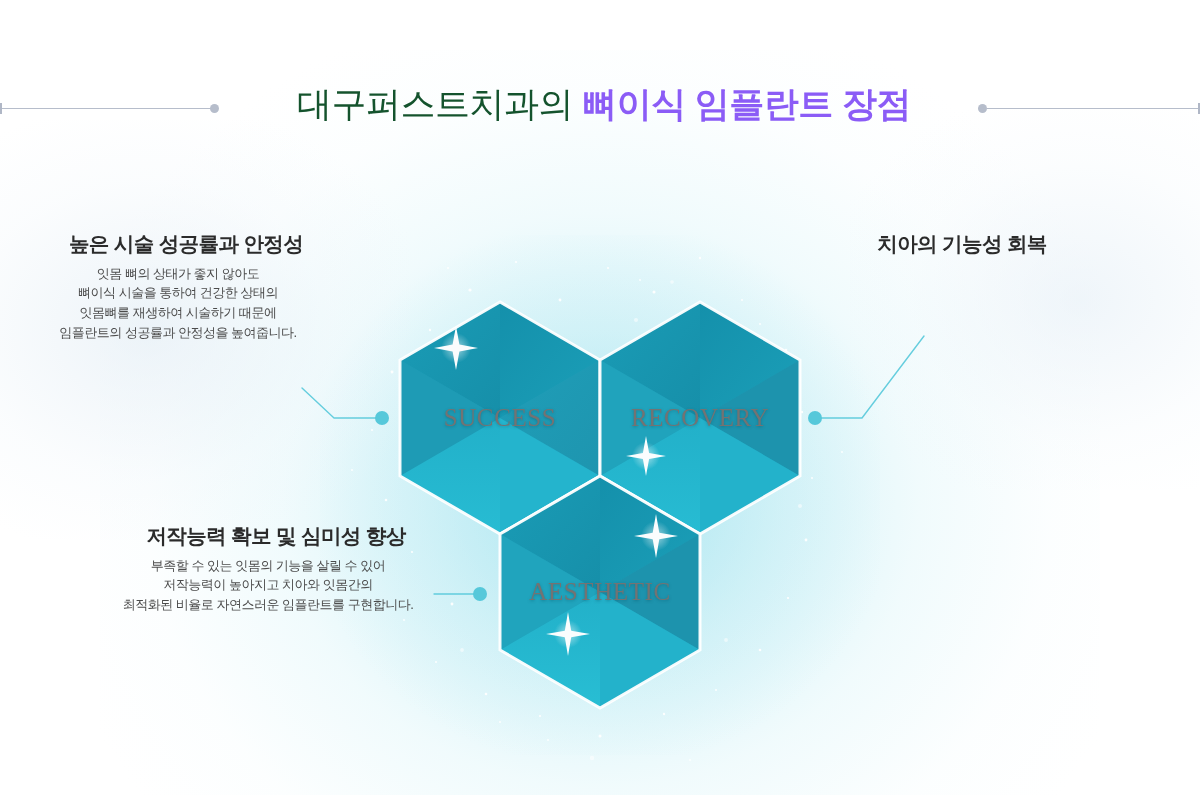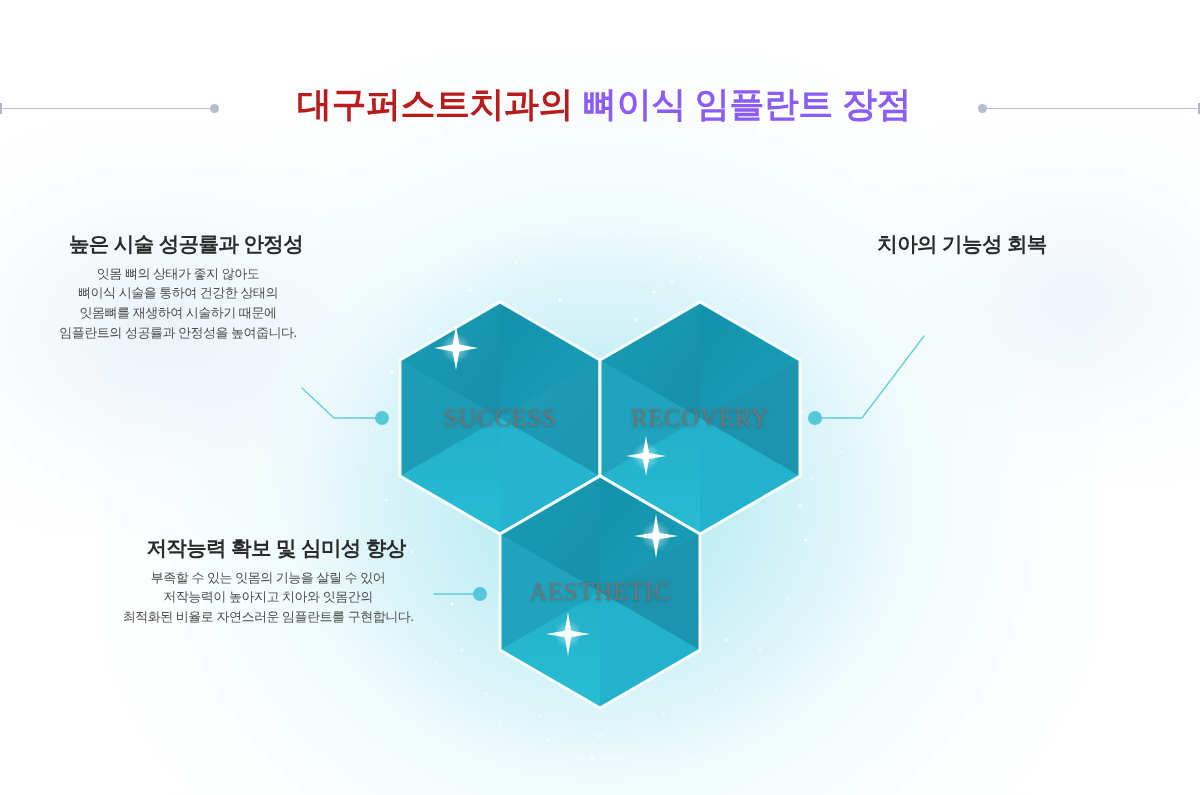--- a/index.html
+++ b/index.html
@@ -82,21 +82,21 @@
     justify-content: center;
   }
   .title-text {
     font-size: 35px;
     letter-spacing: -0.5px;
     color: #1f4e8c;
     white-space: nowrap;
     line-height: 1;
     padding: 0 18px;
   }
-  .title-light { font-weight: 700; color: #b91c1c; margin-left: 8px; }
+  .title-light { font-weight: 400; color: #14532d; margin-left: 8px; }
   .title-bold  { font-weight: 700; color: #8b5cf6; }
 
   .rule {
     position: absolute;
     top: 103px;
     height: 11px;
   }
   .rule .bar {
     position: absolute;
     top: 5px;
@@ -171,21 +171,21 @@
     font-size: 13px;
     font-weight: 400;
     color: #4b4b4b;
     letter-spacing: -0.5px;
     line-height: 1.52;
   }
   .block .line { display: block; }
 
   #block-success   { left: 0px;   top: 232px; width: 356px; text-align: center; }
   #block-recovery  { left: 744px; top: 232px; width: 420px; text-align: center; }
-  #block-aesthetic { left: 78px;  top: 536px; width: 380px; text-align: center; }
+  #block-aesthetic { left: 78px;  top: 524px; width: 380px; text-align: center; }
 
   
   .connector { position: absolute; pointer-events: none; }
   .connector svg { display: block; overflow: visible; }
 </style>
 </head>
 <body>
 
 <div id="stage">
 

